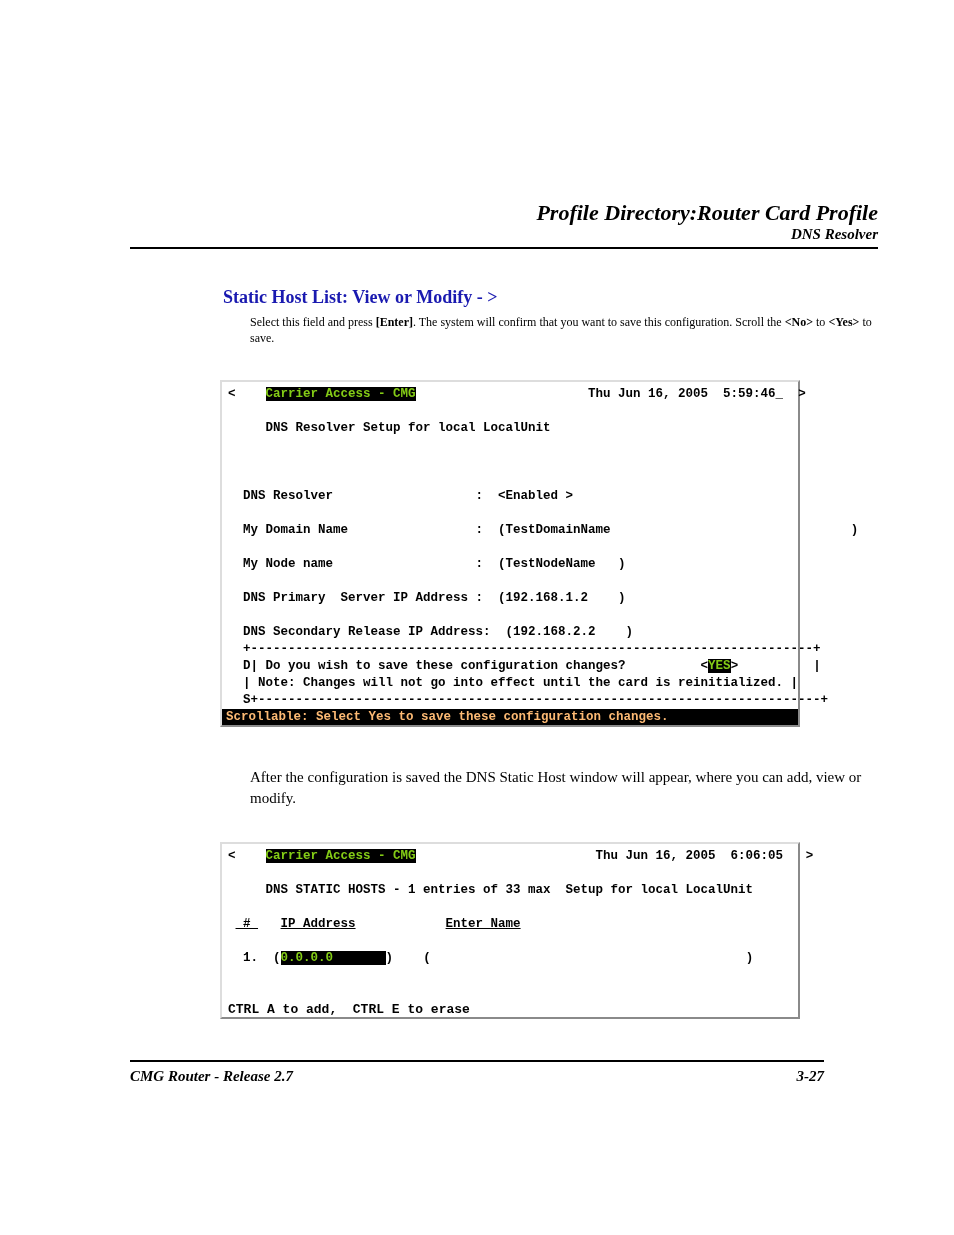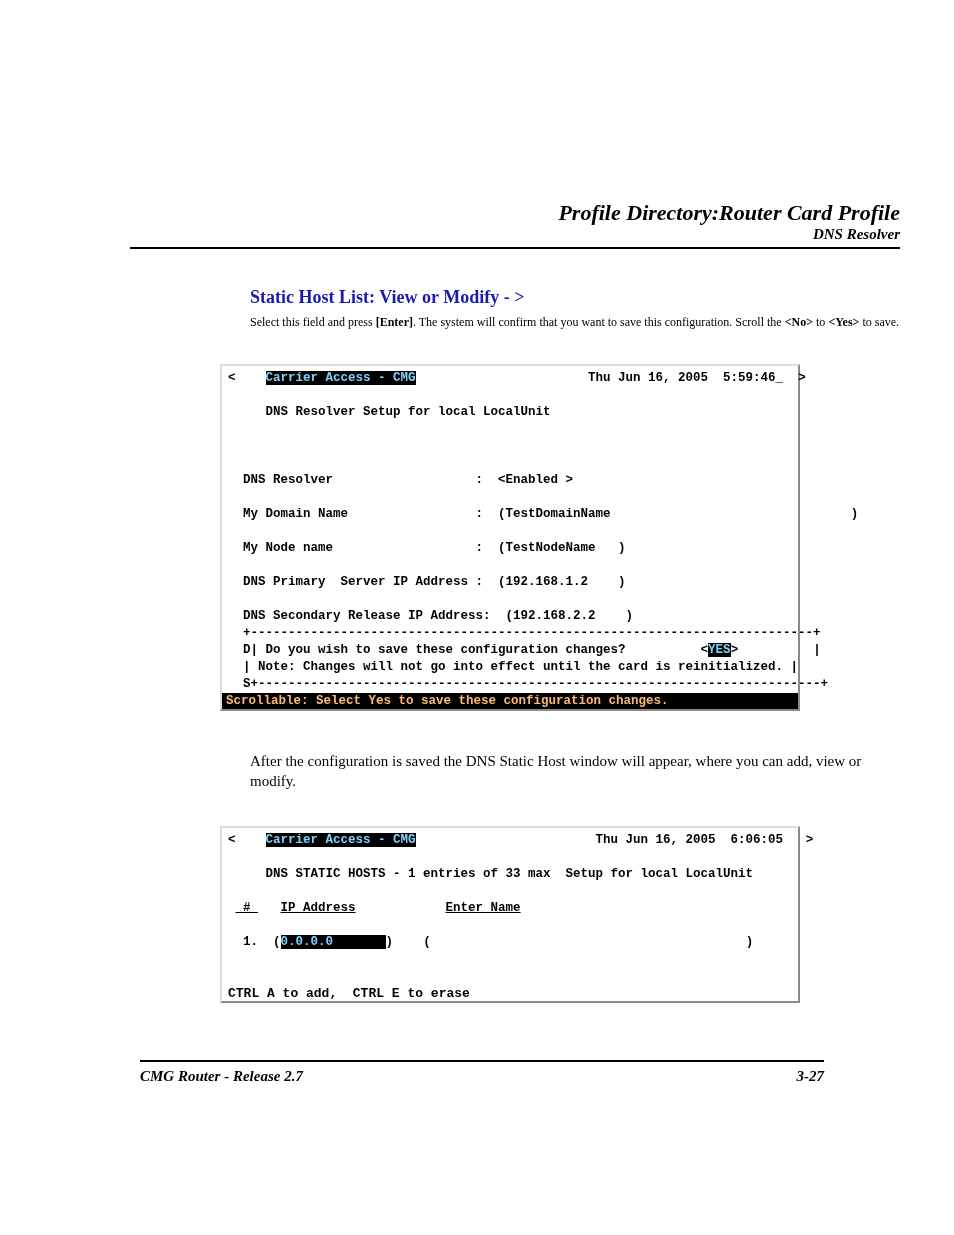--- a/index.html
+++ b/index.html
@@ -6,21 +6,21 @@
     margin: 0;
     background: #fff;
     font-family: "Times New Roman", Times, serif;
     color: #000;
   }
   .page {
     width: 954px;
     height: 1235px;
     position: relative;
     box-sizing: border-box;
-    padding: 200px 54px 0 130px;
+    padding: 200px 76px 0 130px;
   }
   .header-block {
     text-align: right;
     margin-bottom: 4px;
   }
   .header-title {
     font-size: 22px;
     font-style: italic;
     font-weight: bold;
   }
@@ -36,21 +36,21 @@
   }
   .hr-footer {
     border: none;
     border-top: 2.5px solid #000;
     margin: 0 0 6px 0;
   }
   .section-heading {
     color: #1a1ab0;
     font-size: 18px;
     font-weight: bold;
-    margin-left: 120px;
+    margin-left: 93px;
     margin-bottom: 6px;
   }
   .body-text {
     font-size: 12px;
     margin-left: 120px;
     line-height: 1.35;
     margin-bottom: 34px;
   }
   .terminal-wrap {
     margin-left: 90px;
@@ -66,21 +66,21 @@
     font-family: "Courier New", monospace;
     font-size: 12.5px;
     line-height: 17px;
     white-space: pre;
     padding: 4px 6px 0 6px;
     font-weight: bold;
     color:#000;
   }
   .inv {
     background:#000;
-    color:#7dd3fc;
+    color:#84cc16;
   }
   .statusbar {
     font-family: "Courier New", monospace;
     font-size: 12.5px;
     font-weight: bold;
     background:#000;
     color:#fdba74;
     padding: 1px 4px;
     white-space: pre;
   }
@@ -92,21 +92,21 @@
     white-space: pre;
   }
   .after-text {
     font-size: 15px;
     margin-left: 120px;
     line-height: 1.35;
     margin-bottom: 34px;
   }
   .footer {
     position: absolute;
-    left: 140px;
+    left: 130px;
     right: 130px;
     bottom: 150px;
   }
   .footer-row {
     display: flex;
     justify-content: space-between;
     font-style: italic;
     font-weight: bold;
     font-size: 15px;
   }

